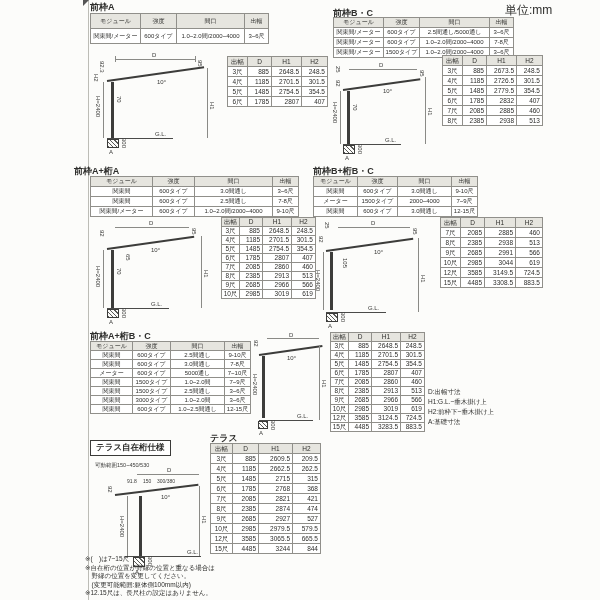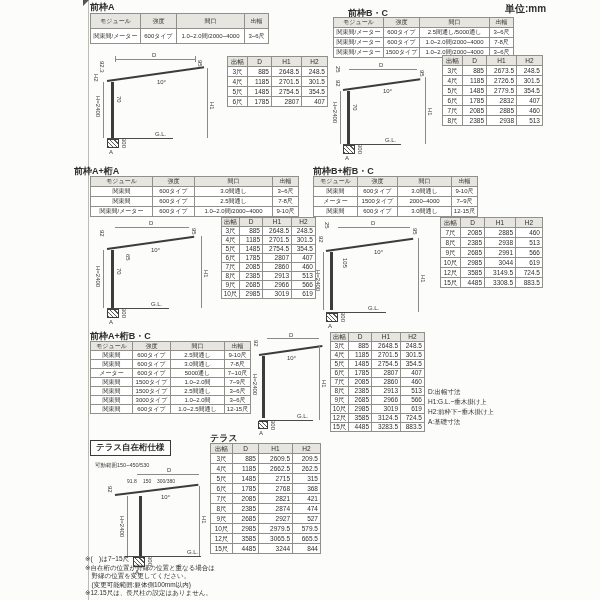--- a/index.html
+++ b/index.html
@@ -20,21 +20,21 @@
   .beam{position:absolute;height:2px;background:#3c3c3a}
   .post{position:absolute;width:3px;background:#3c3c3a}
   .gl{position:absolute;height:1px;background:#4a4a48}
   .found{position:absolute;border:1px solid #3c3c3a;background:repeating-linear-gradient(45deg,#5a5a58 0,#5a5a58 1px,transparent 1px,transparent 3px)}
   .dl{position:absolute;font-size:6px;line-height:6px;white-space:nowrap;color:#3a3a38}
   .dl.sm{font-size:5px;line-height:5px}
   .vt{writing-mode:vertical-rl}
   .note-lines{position:absolute;font-size:6.5px;line-height:8.6px;white-space:nowrap}
   .legend-lines{position:absolute;font-size:6.5px;line-height:10px;white-space:nowrap}
   .boxtitle{position:absolute;border:1.5px solid #3a3a38;background:#fff;font-size:8.5px;font-weight:bold;padding:1px 5px;white-space:nowrap}
-  .unit{position:absolute;font-size:10px;font-weight:bold}
+  .unit{position:absolute;font-size:12px;font-weight:normal}
   .diag-note{position:absolute;font-size:5.5px;white-space:nowrap;color:#3a3a38}
 </style>
 </head>
 <body>
 
 <div class="abs" style="left:88px;top:0;width:1px;height:600px;background:#bcbcb6"></div>
 <div class="abs" style="left:83px;top:0;width:0;height:0;border-top:6px solid #555;border-right:6px solid transparent"></div>
 <div class="unit" style="left:505px;top:2px">単位:mm</div>
 
 <div class="sec-title" style="left:90px;top:1px">前枠A</div>
@@ -120,21 +120,21 @@
       </tr>
       <tr>
         <td>6尺</td>
         <td>1785</td>
         <td>2807</td>
         <td>407</td>
       </tr>
     </tbody>
 </table>
 
-<div class="sec-title" style="left:348px;top:7px">前枠B・C</div>
+<div class="sec-title" style="left:333px;top:7px">前枠B・C</div>
 <table class="spec" style="left:333px;top:17px;width:180px">
   <colgroup>
       <col style="width:50px">
       <col style="width:36px">
       <col style="width:70px">
       <col style="width:24px">
     </colgroup>
   <thead>
       <tr>
         <th>モジュール</th>

